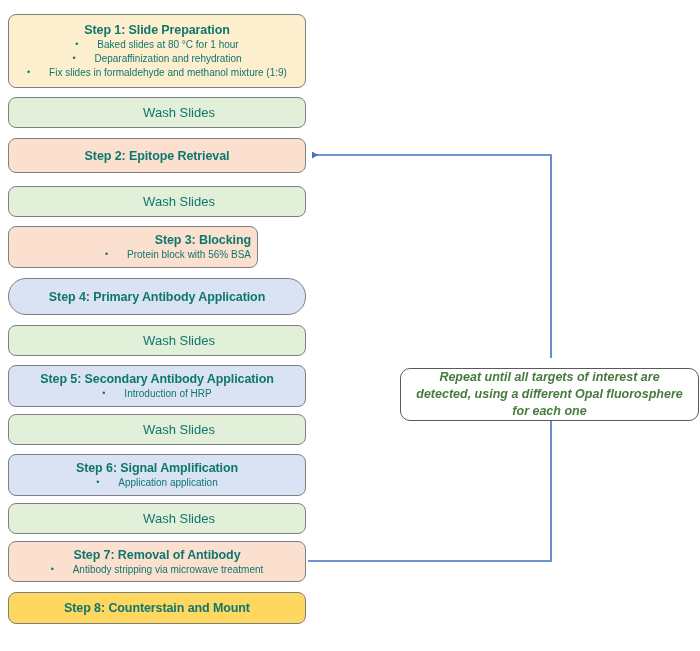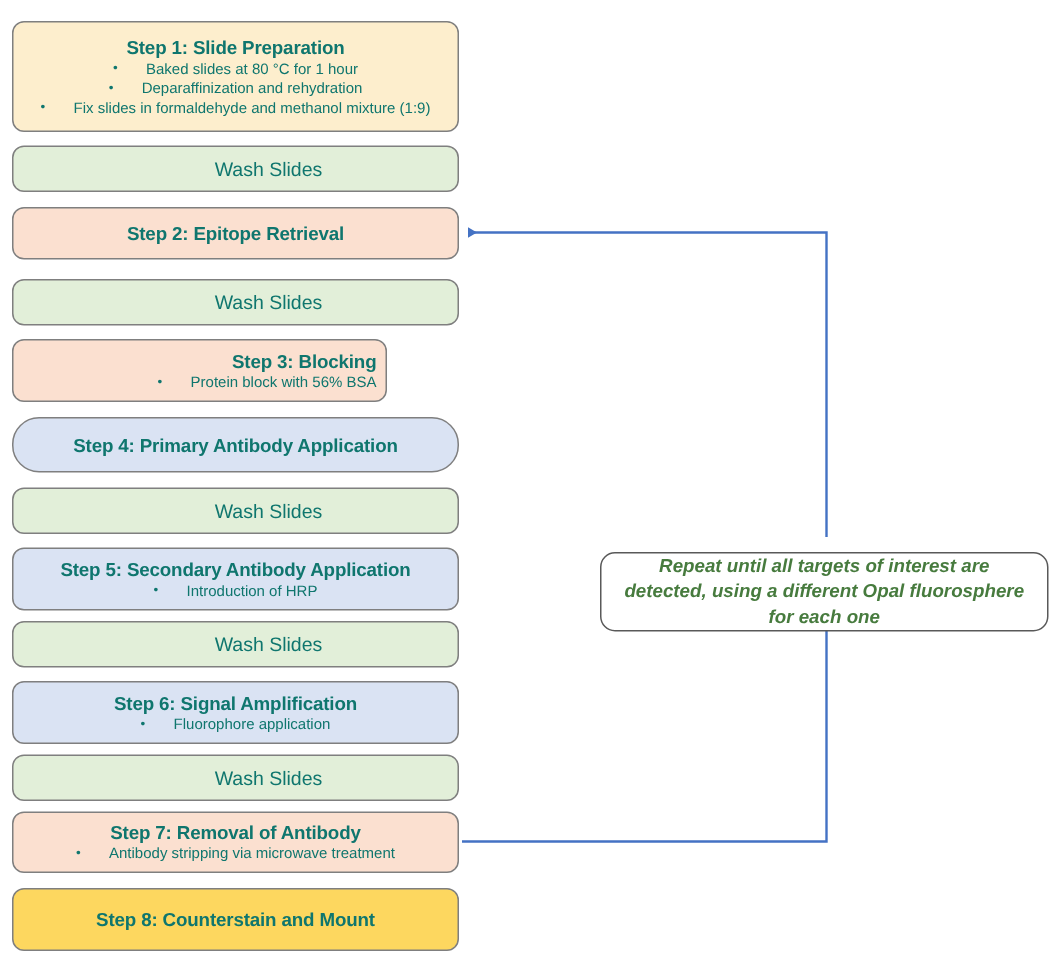--- a/index.html
+++ b/index.html
@@ -179,37 +179,37 @@
   </div>
 
   <div class="node c-green" style="left:8px; top:414px; width:298px; height:31px;">
     <div class="plain">Wash Slides</div>
   </div>
 
   <div class="node c-blue" style="left:8px; top:454px; width:298px; height:42px;">
     <div class="title">Step 6: Signal Amplification</div>
     <div class="sub">
       <span class="bullet">•</span>
-      <span>Fluorophore  application</span>
+      <span>Application  application</span>
     </div>
   </div>
 
   <div class="node c-green" style="left:8px; top:503px; width:298px; height:31px;">
     <div class="plain">Wash Slides</div>
   </div>
 
   <div class="node c-peach" style="left:8px; top:541px; width:298px; height:41px;">
     <div class="title">Step 7: Removal of Antibody</div>
     <div class="sub">
       <span class="bullet">•</span>
       <span>Antibody stripping via microwave treatment</span>
     </div>
   </div>
 
-  <div class="node c-yellow" style="left:8px; top:592px; width:298px; height:42px;">
+  <div class="node c-yellow" style="left:8px; top:592px; width:298px; height:32px;">
     <div class="title">Step 8: Counterstain and Mount</div>
   </div>
 
   <div class="note" style="left:400px; top:357px; width:299px; height:53px;margin-top:11px;">
     <div class="note-text">
       <div>Repeat until all targets of interest are</div>
       <div>detected, using a different Opal fluorosphere</div>
       <div>for each one</div>
     </div>
   </div>

